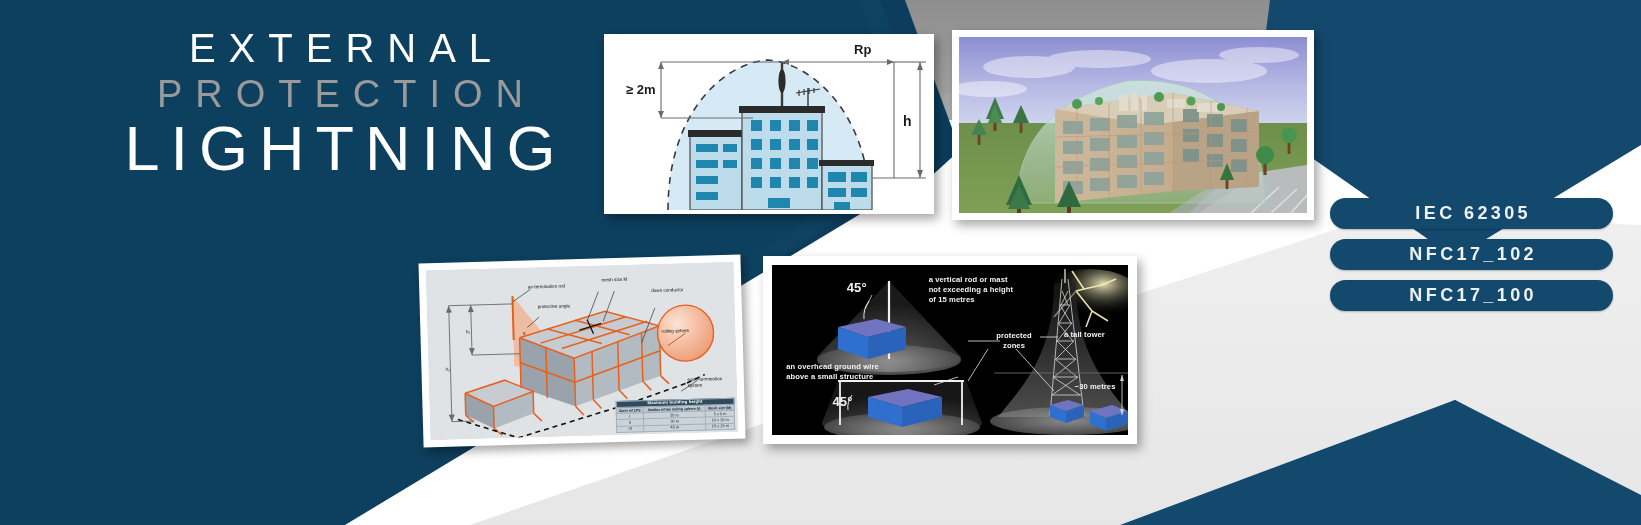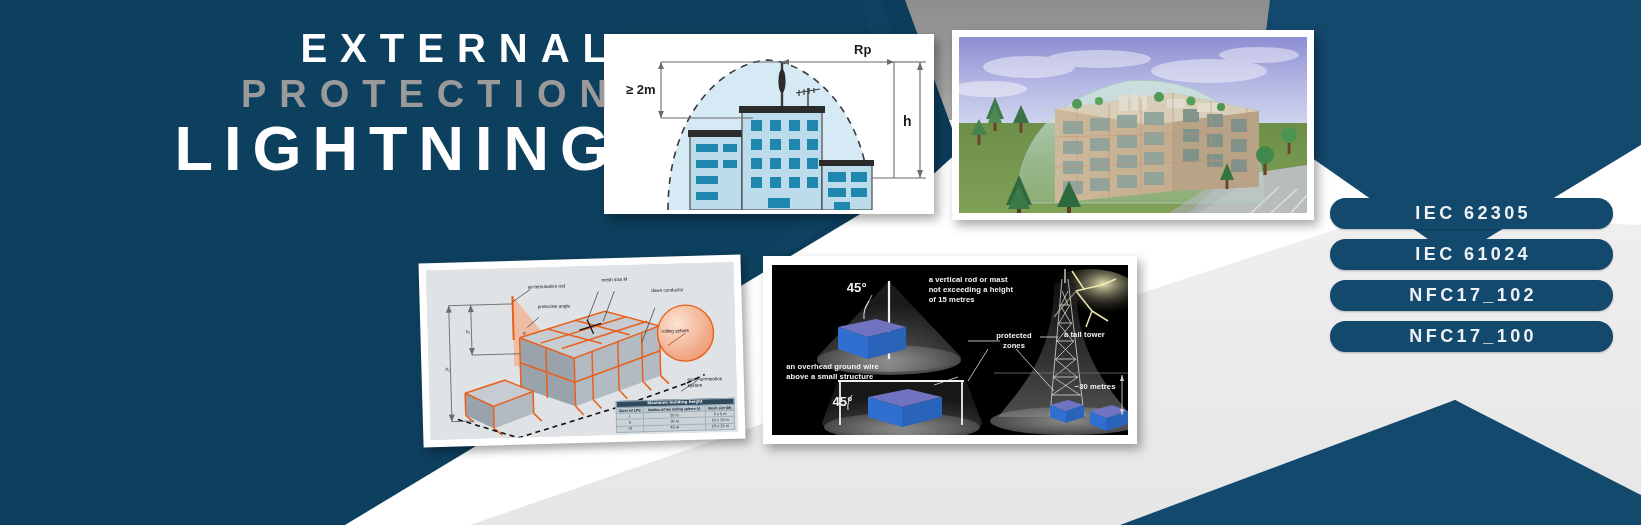--- a/index.html
+++ b/index.html
@@ -28,24 +28,23 @@
     position: absolute;
     left: 60px; top: 28px;
     width: 560px;
     text-align: center;
     z-index: 20;
     user-select: none;
   }
   .hl-line {
     display: block;
     color: #ffffff;
-    font-weight: 700;
+    font-weight: 400;
     line-height: 1.02;
     white-space: nowrap;
-    text-align: right;
   }
   .hl-external {
     font-size: 40px;
     letter-spacing: 13px;
     text-indent: 13px;
     margin-bottom: 6px;
   }
   .hl-lightning {
     font-size: 63px;
     letter-spacing: 11px;
@@ -751,18 +750,17 @@
         <div class="zone-label" style="left:4%; top:57%;">an overhead ground wire
 above a small structure</div>
         <div class="zone-label zone-angle" style="left:17%; top:76%;">45°</div>
         <div class="zone-label" style="left:85%; top:69%;">~30 metres</div>
       </div>
     </div>
   </div>
 
   <div class="badges">
     <div class="badge">IEC 62305</div>
-    <div class="badge">IEC 61024</div>
     <div class="badge">NFC17_102</div>
     <div class="badge">NFC17_100</div>
   </div>
 
 </div>
 
 </body></html>

